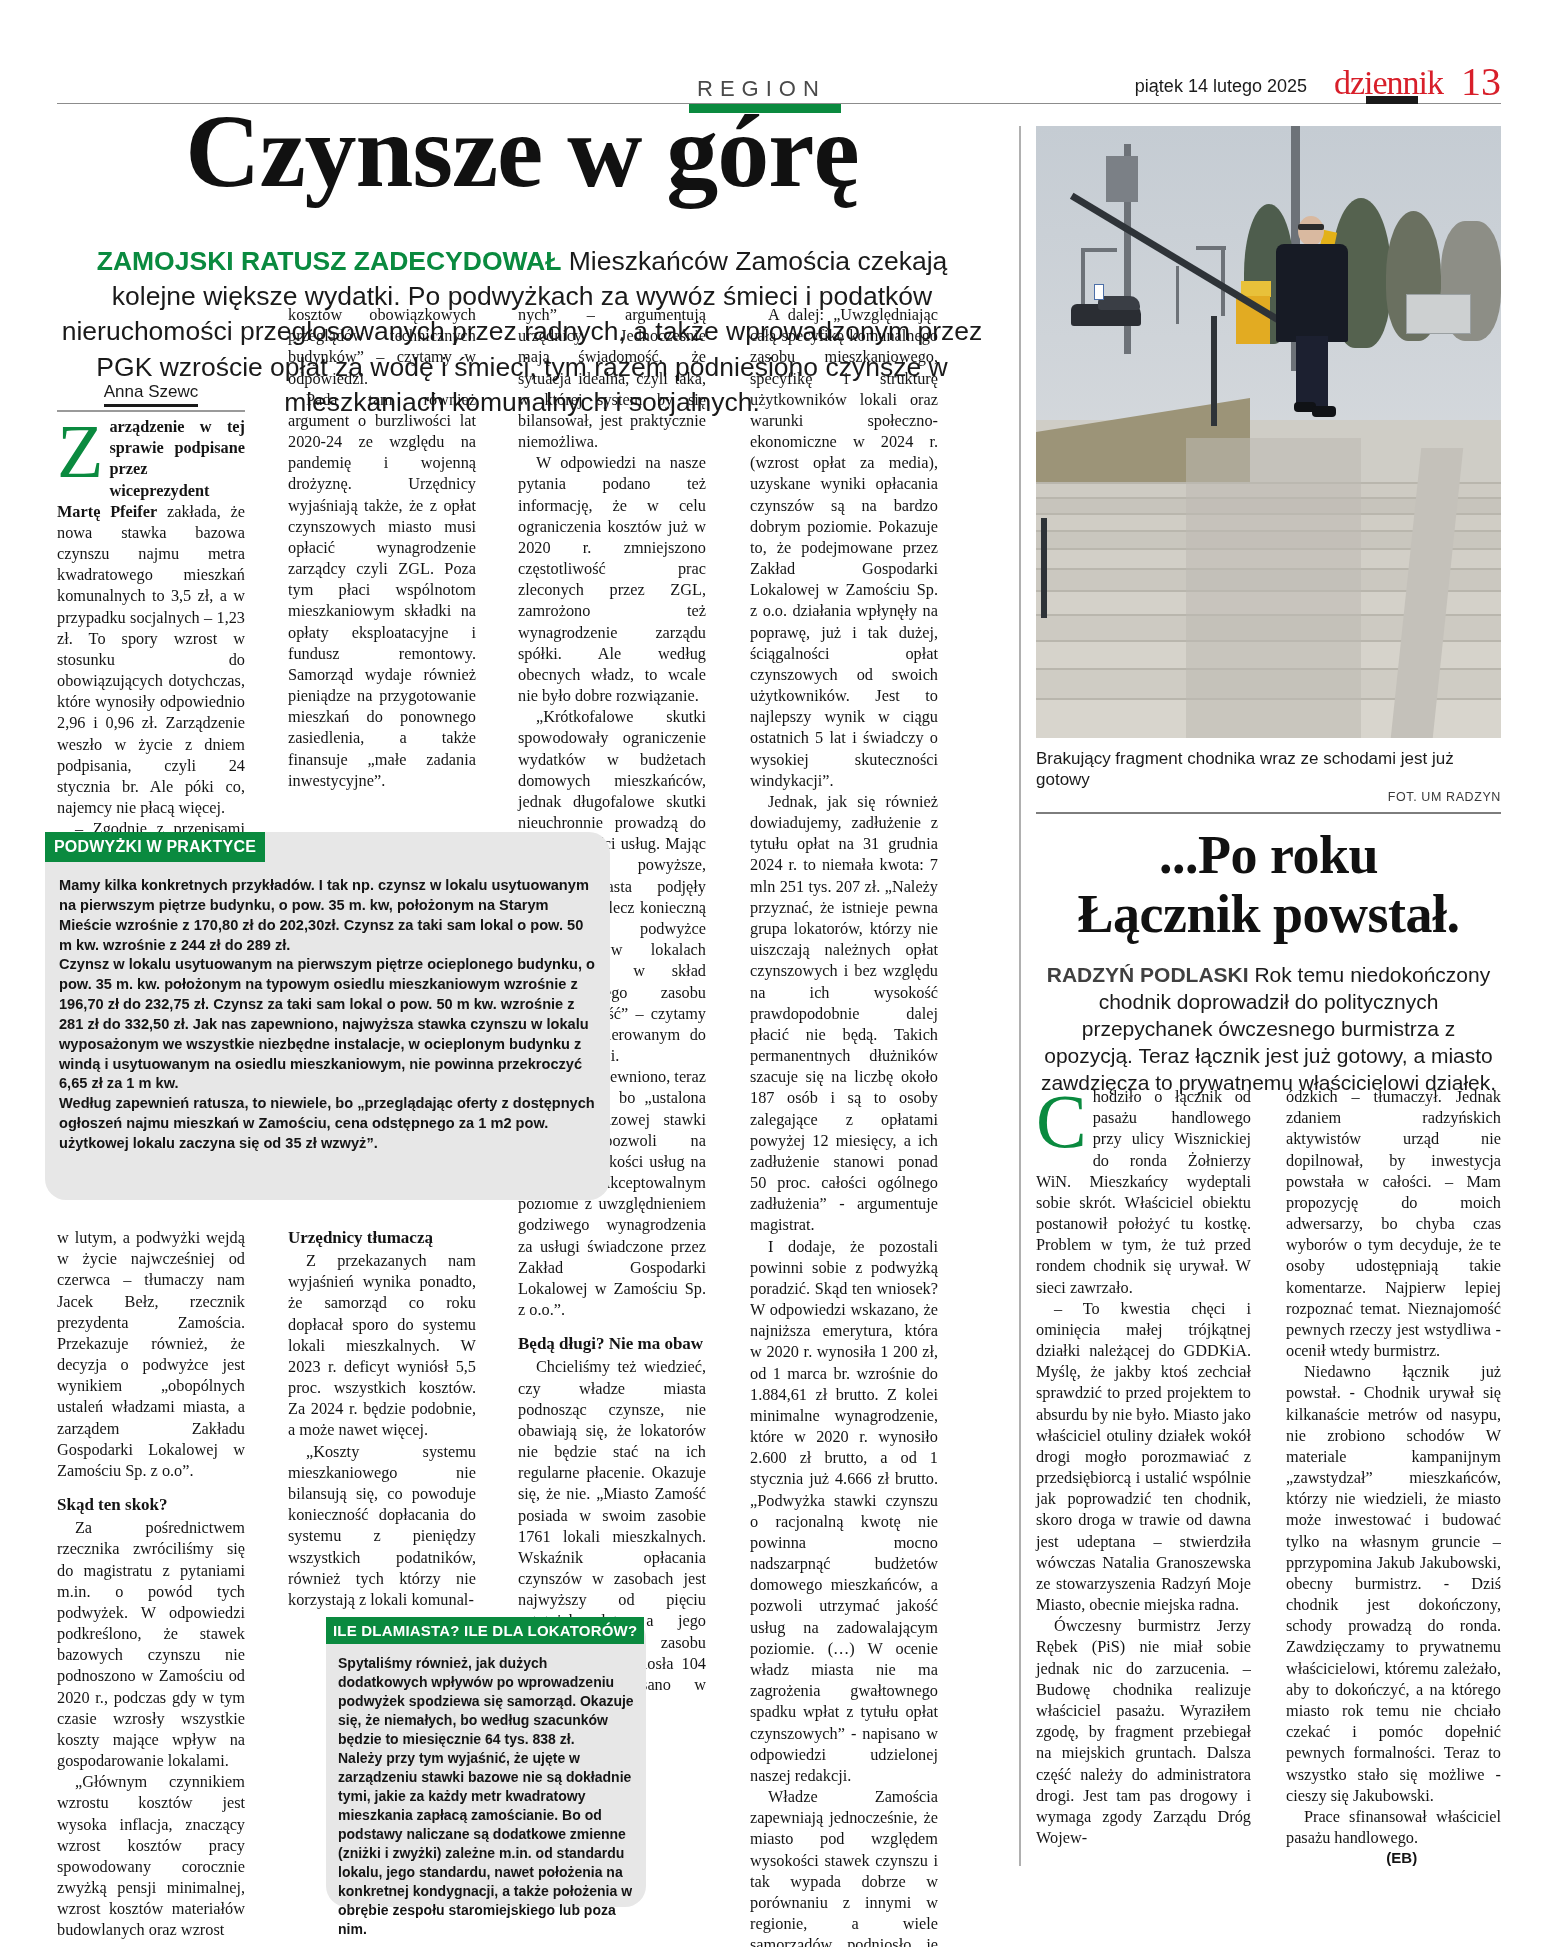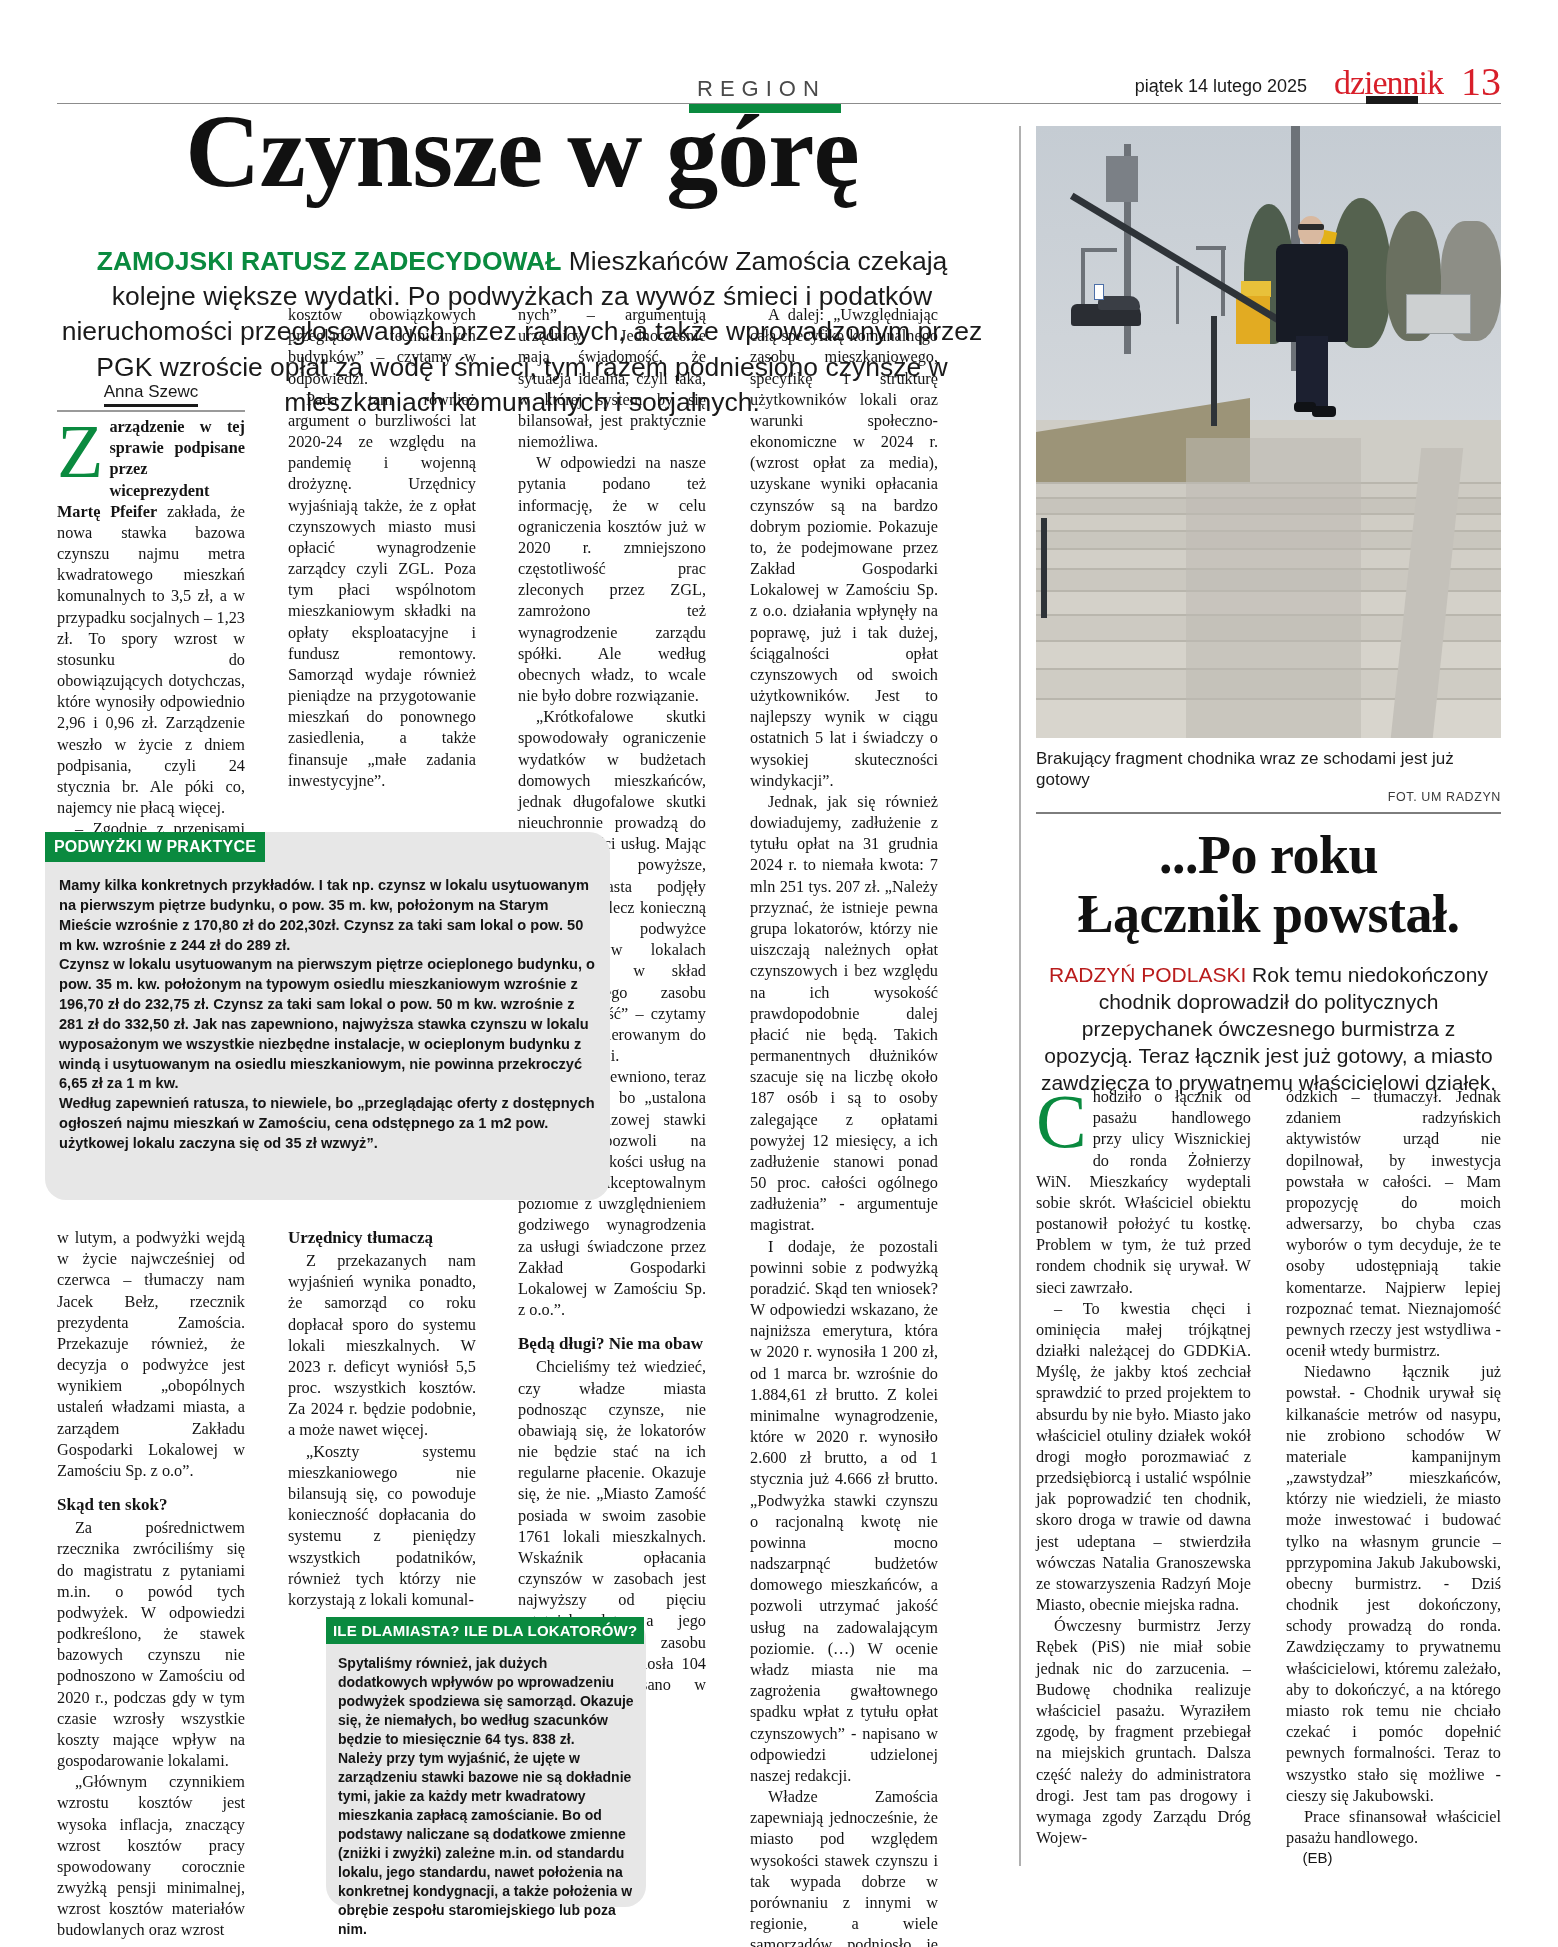--- a/index.html
+++ b/index.html
@@ -273,29 +273,29 @@
   .second-lede {
     position: absolute;
     left: 1036px; top: 962px;
     width: 465px;
     font-family: "Liberation Sans", sans-serif;
     font-size: 21px;
     line-height: 1.28;
     text-align: center;
     color: #1a1a1a;
   }
-  .second-lede .kicker { color: #b91c1c; font-weight: normal; }
+  .second-lede .kicker { color: #404040; font-weight: bold; }
 
   #col5 { left: 1036px; top: 1086px; width: 215px; }
   #col6 { left: 1286px; top: 1086px; width: 215px; }
 
   .endmark {
-    text-align: left;
-    font-family: "Liberation Sans", sans-serif;
-    font-weight: normal;
+    text-align: center;
+    font-family: "Liberation Sans", sans-serif;
+    font-weight: bold;
     font-size: 15px;
     text-indent: 0;
     margin-top: 6px;
   }
 
   
   .sky { position:absolute; left:0; top:0; width:100%; height:52%; background:linear-gradient(#c5ccd3,#d4d8dc); }
   .ground { position:absolute; left:0; top:48%; width:100%; height:52%; background:#cfcdc6; }
   .grass { position:absolute; left:0; top:50%; width:46%; height:30%; background:#9c9478; transform: skewY(-9deg); transform-origin: left top; }
   .steps { position:absolute; left:0; bottom:0; width:100%; height:52%; }

